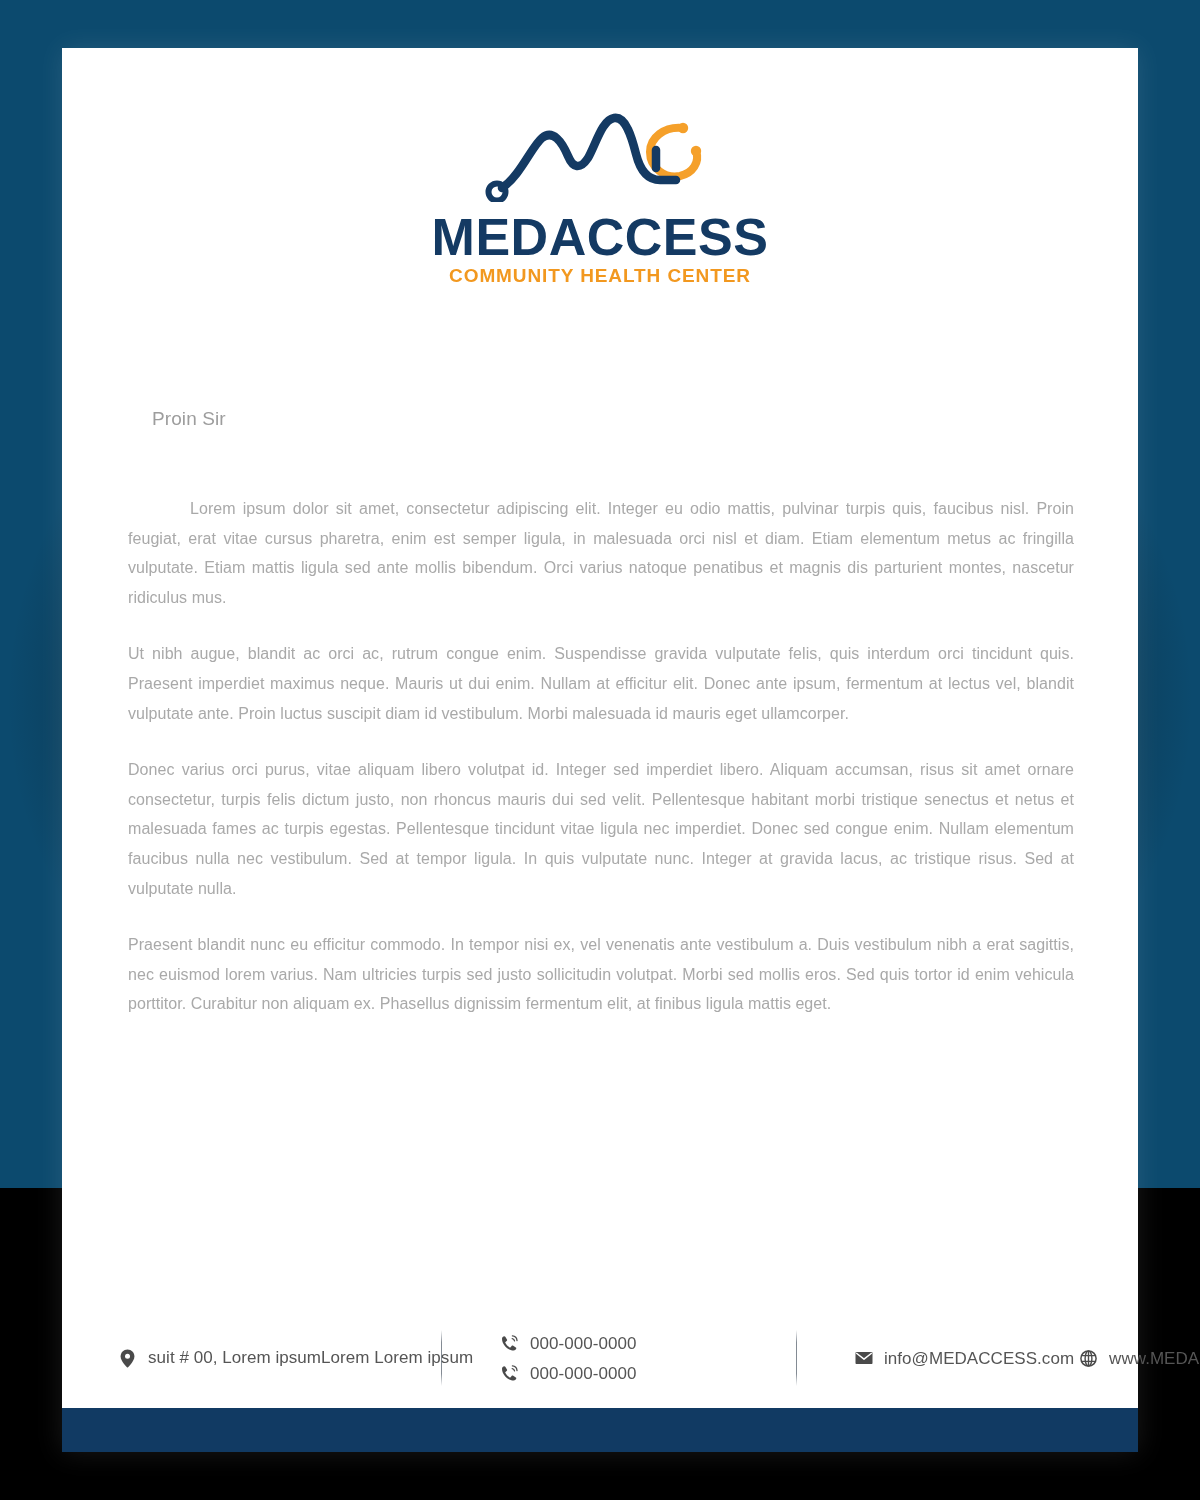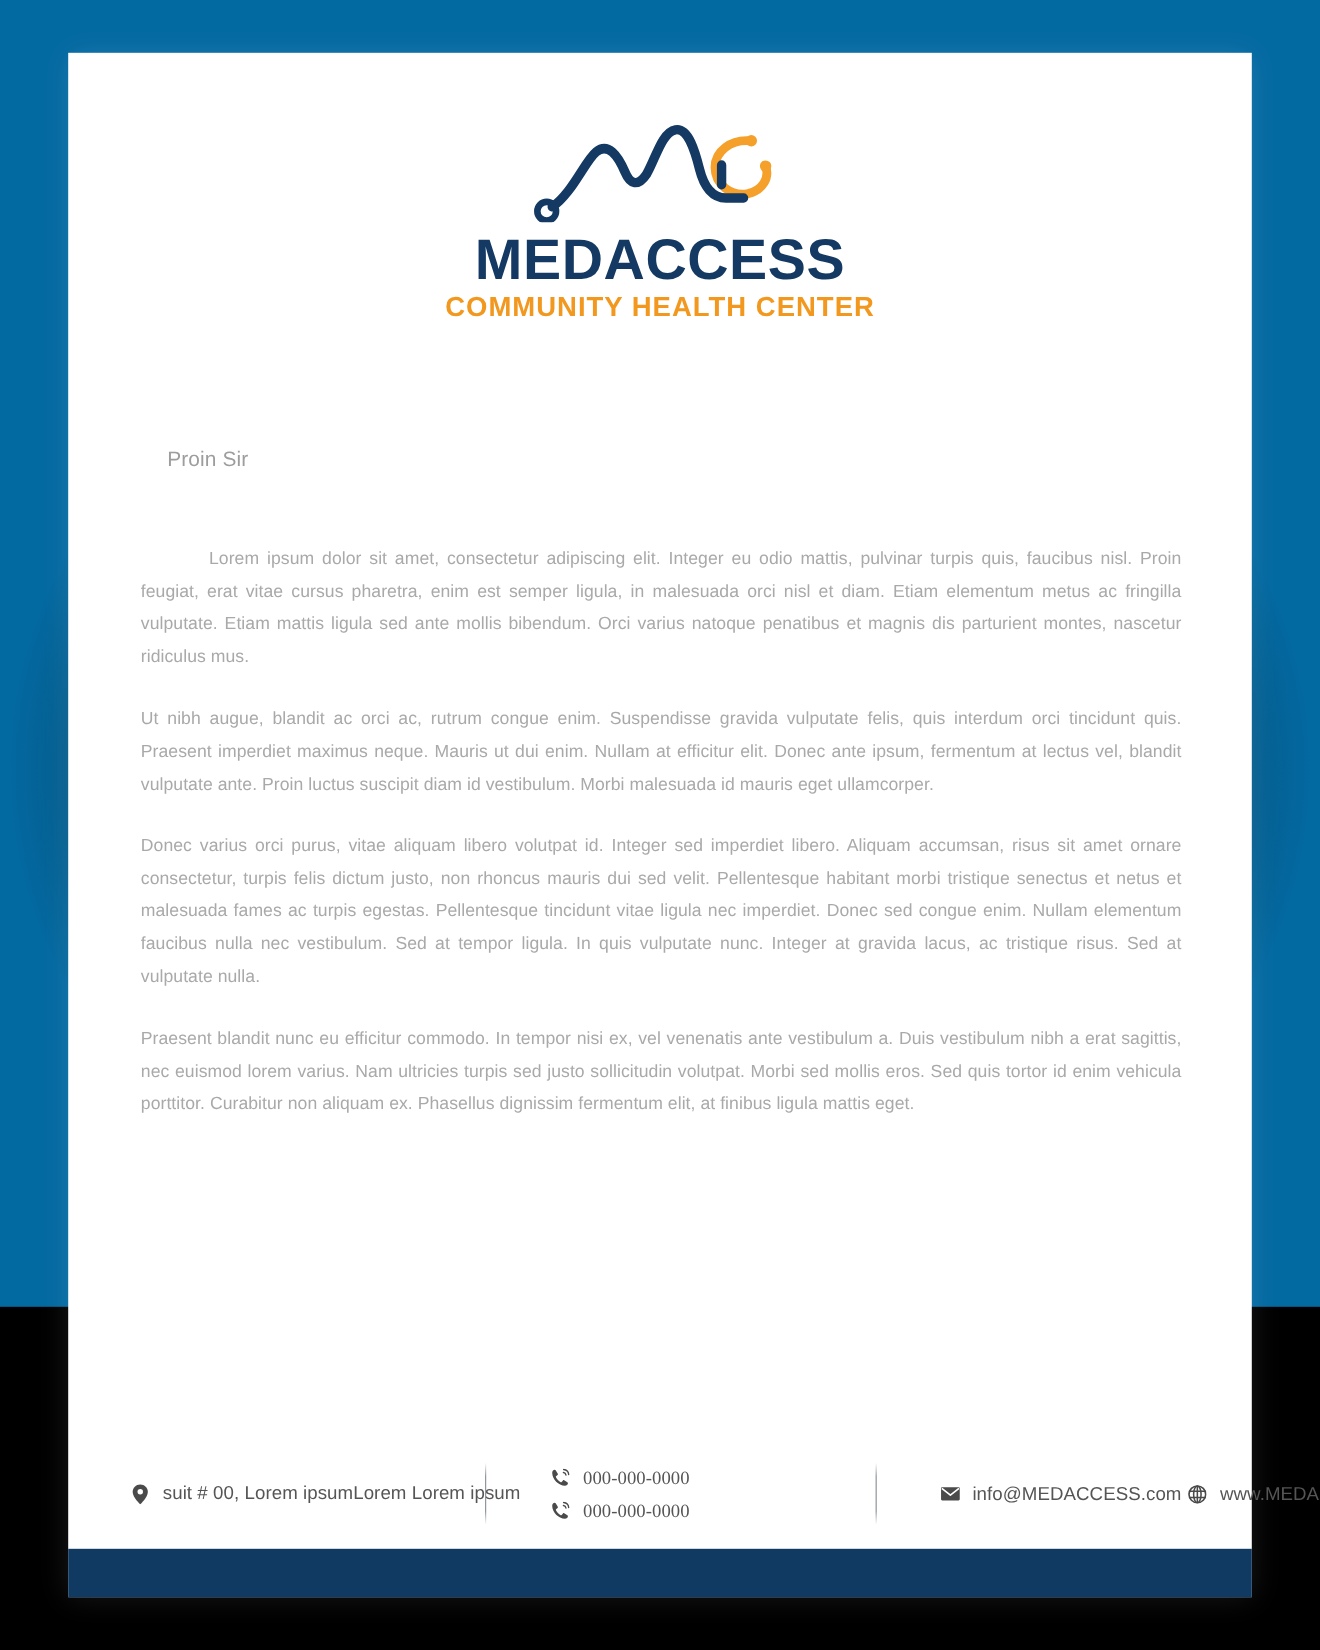--- a/index.html
+++ b/index.html
@@ -9,21 +9,21 @@
     height: 1500px;
     background: #000000;
     font-family: "Liberation Sans", sans-serif;
     overflow: hidden;
   }
 
   #stage {
     position: relative;
     width: 1200px;
     height: 1188px;
-    background: #0369a1;
+    background: #0c4a6e;
   }
 
   
   #backdrop-glow {
     position: absolute;
     left: 0; top: 0;
     width: 1200px; height: 1500px;
     background:
       radial-gradient(ellipse 760px 620px at 600px 700px, rgba(40,40,40,0.95) 0%, rgba(12,12,12,0.35) 58%, rgba(0,0,0,0) 78%);
     pointer-events: none;
@@ -61,21 +61,21 @@
     font-size: 52px;
     font-weight: bold;
     letter-spacing: 0.5px;
     color: #143A63;
     line-height: 1.04;
     font-family: "Liberation Sans", sans-serif;
   }
 
   #logo-tagline {
     margin-top: 1px;
-    font-size: 25px;
+    font-size: 19px;
     font-weight: bold;
     letter-spacing: 0.9px;
     color: #F2981F;
     font-family: "Liberation Sans", sans-serif;
     text-align: center;
   }
 
   
   #salutation {
     position: absolute;
@@ -118,21 +118,21 @@
   }
 
   .footer-col {
     display: flex;
     align-items: flex-start;
     position: relative;
     height: 72px;
   }
 
   #footer-col-address { width: 380px; padding-left: 56px; align-items: center; }
-  #footer-col-phone   { width: 355px; padding-left: 58px; align-items: center; font-family: Liberation Serif, serif; }
+  #footer-col-phone   { width: 355px; padding-left: 58px; align-items: center; }
   #footer-col-online  { width: 341px; padding-left: 57px; align-items: center; }
 
   .divider {
     position: absolute;
     right: 0;
     top: 8px;
     width: 1px;
     height: 56px;
     background: linear-gradient(to bottom, rgba(120,130,140,0.0) 0%, rgba(90,100,112,0.75) 22%, rgba(90,100,112,0.75) 78%, rgba(120,130,140,0.0) 100%);
   }

